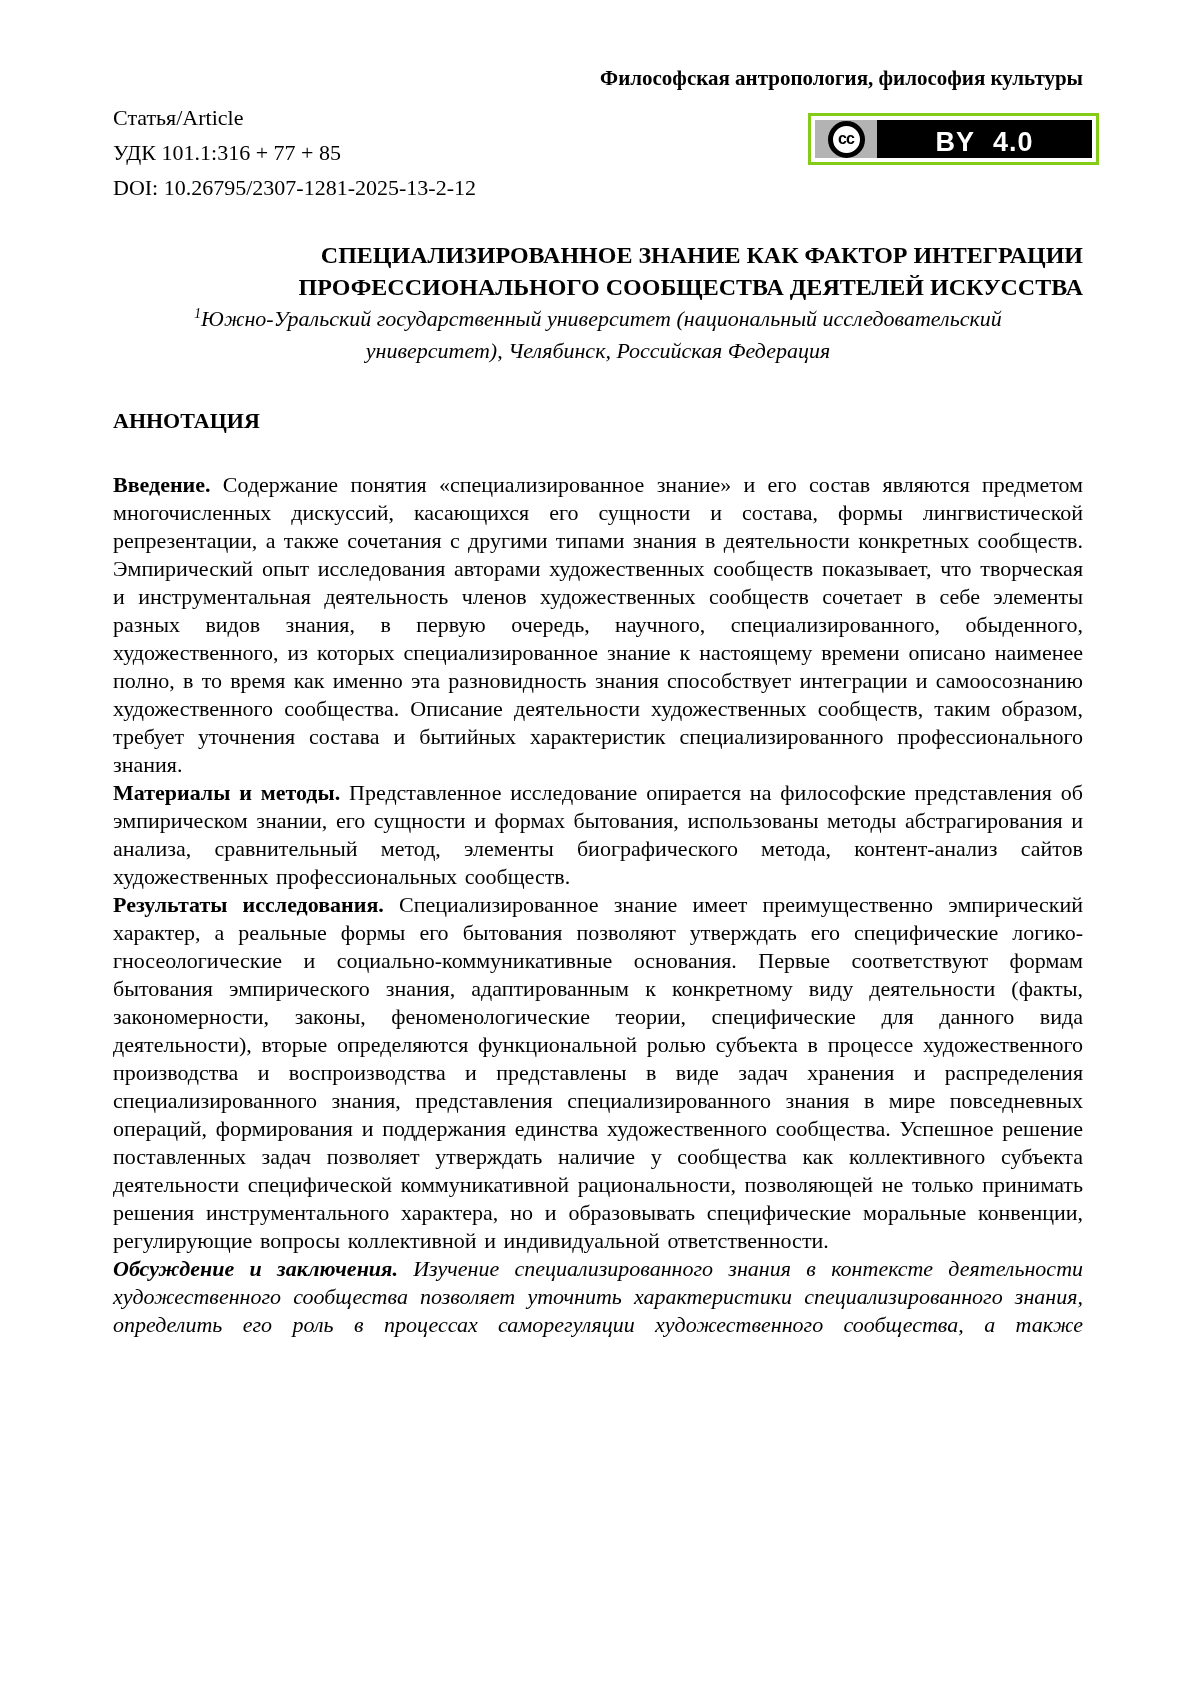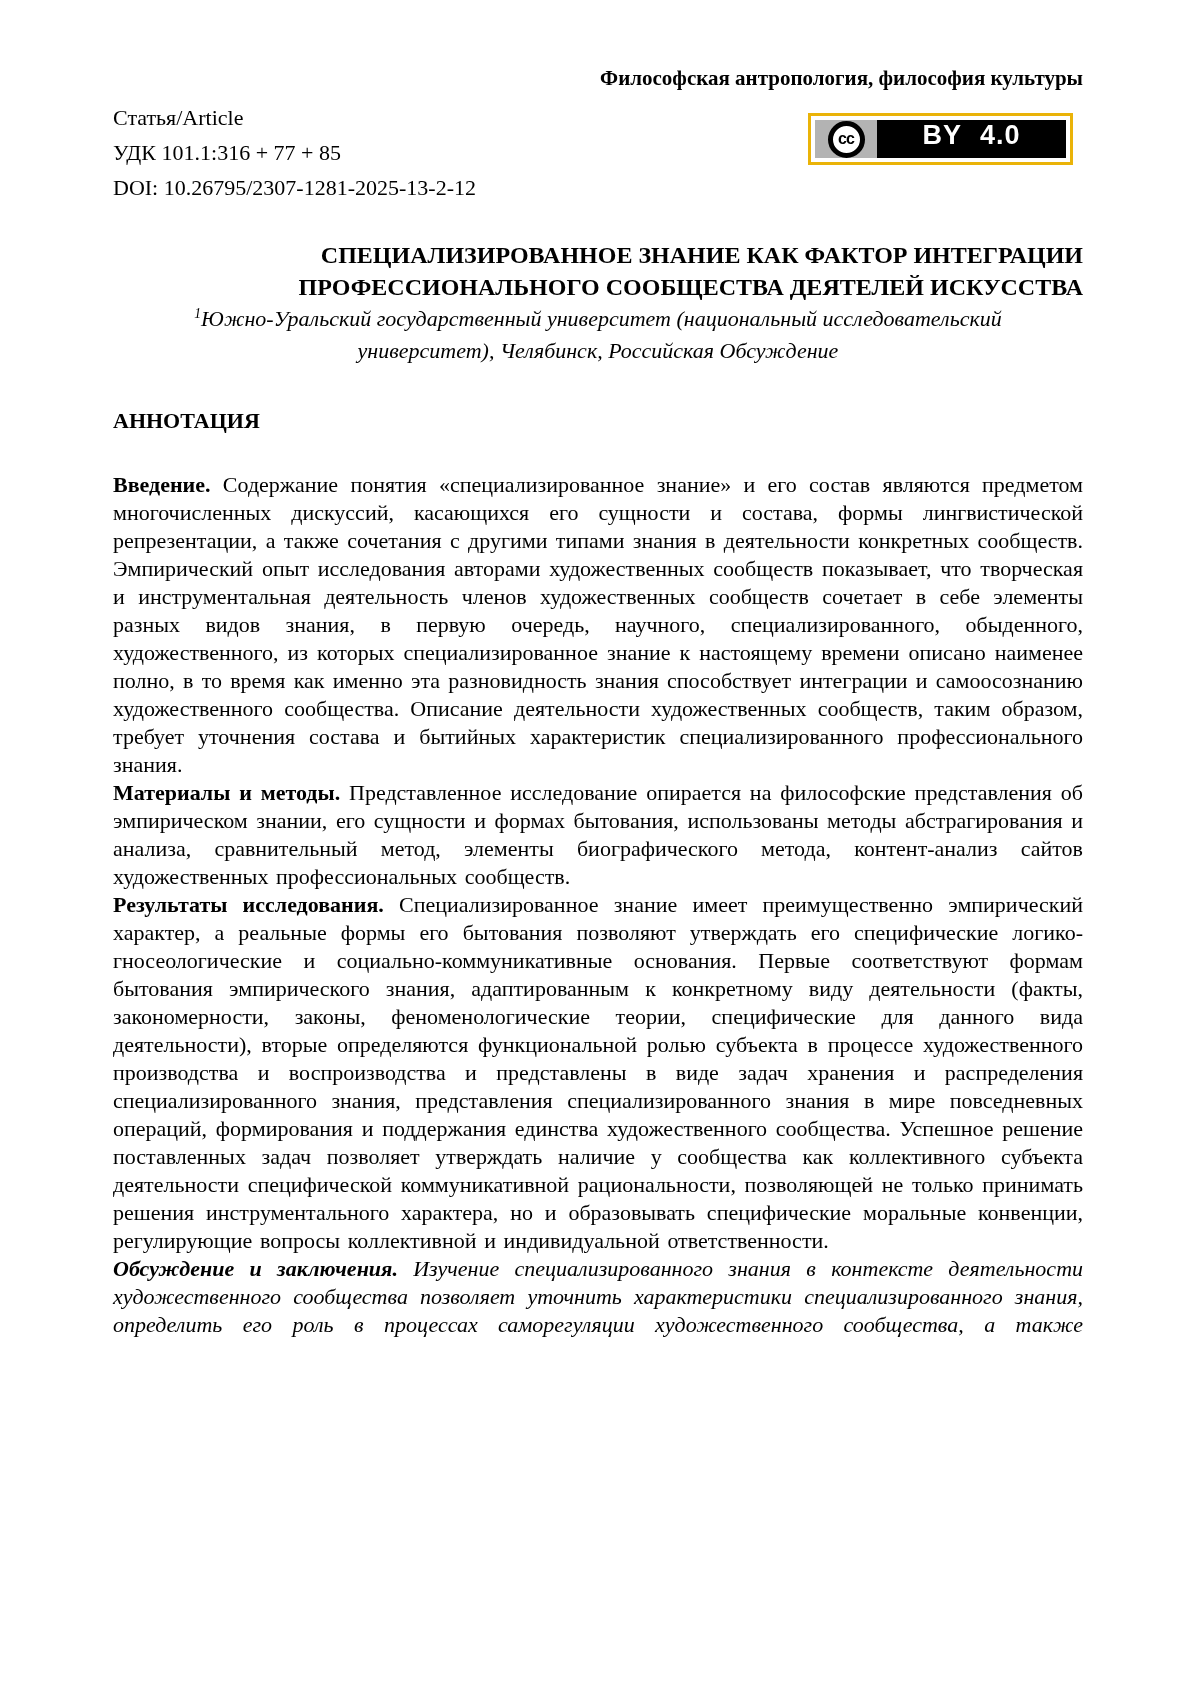--- a/index.html
+++ b/index.html
@@ -16,22 +16,22 @@
     position:absolute; top:66px; right:117px;
     font-size:21px; font-weight:bold; white-space:nowrap;margin-left:14px;
   }
   .meta {
     position:absolute; top:100px; left:113px;
     font-size:22px; line-height:35px;
   }
   
   .cc-badge {
     position:absolute; top:113px; left:808px;
-    width:265px; height:52px;
-    background:#eab308; padding:3px; box-sizing:border-box;
+    width:291px; height:52px;
+    background:#84cc16; padding:3px; box-sizing:border-box;
     cursor:pointer;
   }
   .cc-badge-inner {
     width:100%; height:100%; box-sizing:border-box;
     border:4px solid #fff; background:#000;
     display:flex; align-items:stretch;
   }
   .cc-left {
     width:62px; background:#b3b3b3;
     display:flex; align-items:center; justify-content:center;
@@ -39,21 +39,21 @@
   }
   .cc-circle {
     width:37px; height:37px; border-radius:50%;
     background:#fff; border:5px solid #000; box-sizing:border-box;
     display:flex; align-items:center; justify-content:center;
     font-family:"Liberation Sans", sans-serif;
     font-weight:bold; font-size:16px; line-height:1; color:#000;
     letter-spacing:-1px;
   }
   .cc-right {
-    flex:1; display:flex; align-items:flex-start; justify-content:center;
+    flex:1; display:flex; align-items:flex-end; justify-content:center;
     color:#fff; font-family:"Liberation Sans", sans-serif;
     font-weight:bold; font-size:27px; letter-spacing:1px; word-spacing:10px;
   }
   
   .main {
     position:absolute; top:239px; left:113px; width:970px;
   }
   .title {
     text-align:right; font-weight:bold; font-size:24px; line-height:32px;
   }
@@ -109,21 +109,21 @@
   <div class="main">
 
     <div class="title">
       <div>СПЕЦИАЛИЗИРОВАННОЕ ЗНАНИЕ КАК ФАКТОР ИНТЕГРАЦИИ</div>
       <div>ПРОФЕССИОНАЛЬНОГО СООБЩЕСТВА ДЕЯТЕЛЕЙ ИСКУССТВА</div>
     </div>
 
 
     <div class="affiliation">
       <div><span class="sup">1</span><span>Южно-Уральский государственный университет (национальный исследовательский</span></div>
-      <div>университет), Челябинск, Российская Обсуждение</div>
+      <div>университет), Челябинск, Российская Федерация</div>
     </div>
 
     <div class="abstract-heading">АННОТАЦИЯ</div>
 
     <div class="abstract">
       <p class="ab"><b>Введение.</b> <span>Содержание понятия «специализированное знание» и его состав являются предметом многочисленных дискуссий, касающихся его сущности и состава, формы лингвистической репрезентации, а также сочетания с другими типами знания в деятельности конкретных сообществ. Эмпирический опыт исследования авторами художественных сообществ показывает, что творческая и инструментальная деятельность членов художественных сообществ сочетает в себе элементы разных видов знания, в первую очередь, научного, специализированного, обыденного, художественного, из которых специализированное знание к настоящему времени описано наименее полно, в то время как именно эта разновидность знания способствует интеграции и самоосознанию художественного сообщества. Описание деятельности художественных сообществ, таким образом, требует уточнения состава и бытийных характеристик специализированного профессионального знания.</span></p>
       <p class="ab"><b>Материалы и методы.</b> <span>Представленное исследование опирается на философские представления об эмпирическом знании, его сущности и формах бытования, использованы методы абстрагирования и анализа, сравнительный метод, элементы биографического метода, контент-анализ сайтов художественных профессиональных сообществ.</span></p>
       <p class="ab"><b>Результаты исследования.</b> <span>Специализированное знание имеет преимущественно эмпирический характер, а реальные формы его бытования позволяют утверждать его специфические логико-гносеологические и социально-коммуникативные основания. Первые соответствуют формам бытования эмпирического знания, адаптированным к конкретному виду деятельности (факты, закономерности, законы, феноменологические теории, специфические для данного вида деятельности), вторые определяются функциональной ролью субъекта в процессе художественного производства и воспроизводства и представлены в виде задач хранения и распределения специализированного знания, представления специализированного знания в мире повседневных операций, формирования и поддержания единства художественного сообщества. Успешное решение поставленных задач позволяет утверждать наличие у сообщества как коллективного субъекта деятельности специфической коммуникативной рациональности, позволяющей не только принимать решения инструментального характера, но и образовывать специфические моральные конвенции, регулирующие вопросы коллективной и индивидуальной ответственности.</span></p>
       <p class="ab cut"><b>Обсуждение и заключения.</b> <span>Изучение специализированного знания в контексте деятельности художественного сообщества позволяет уточнить характеристики специализированного знания, определить его роль в процессах саморегуляции художественного сообщества, а также</span></p>
     </div>

